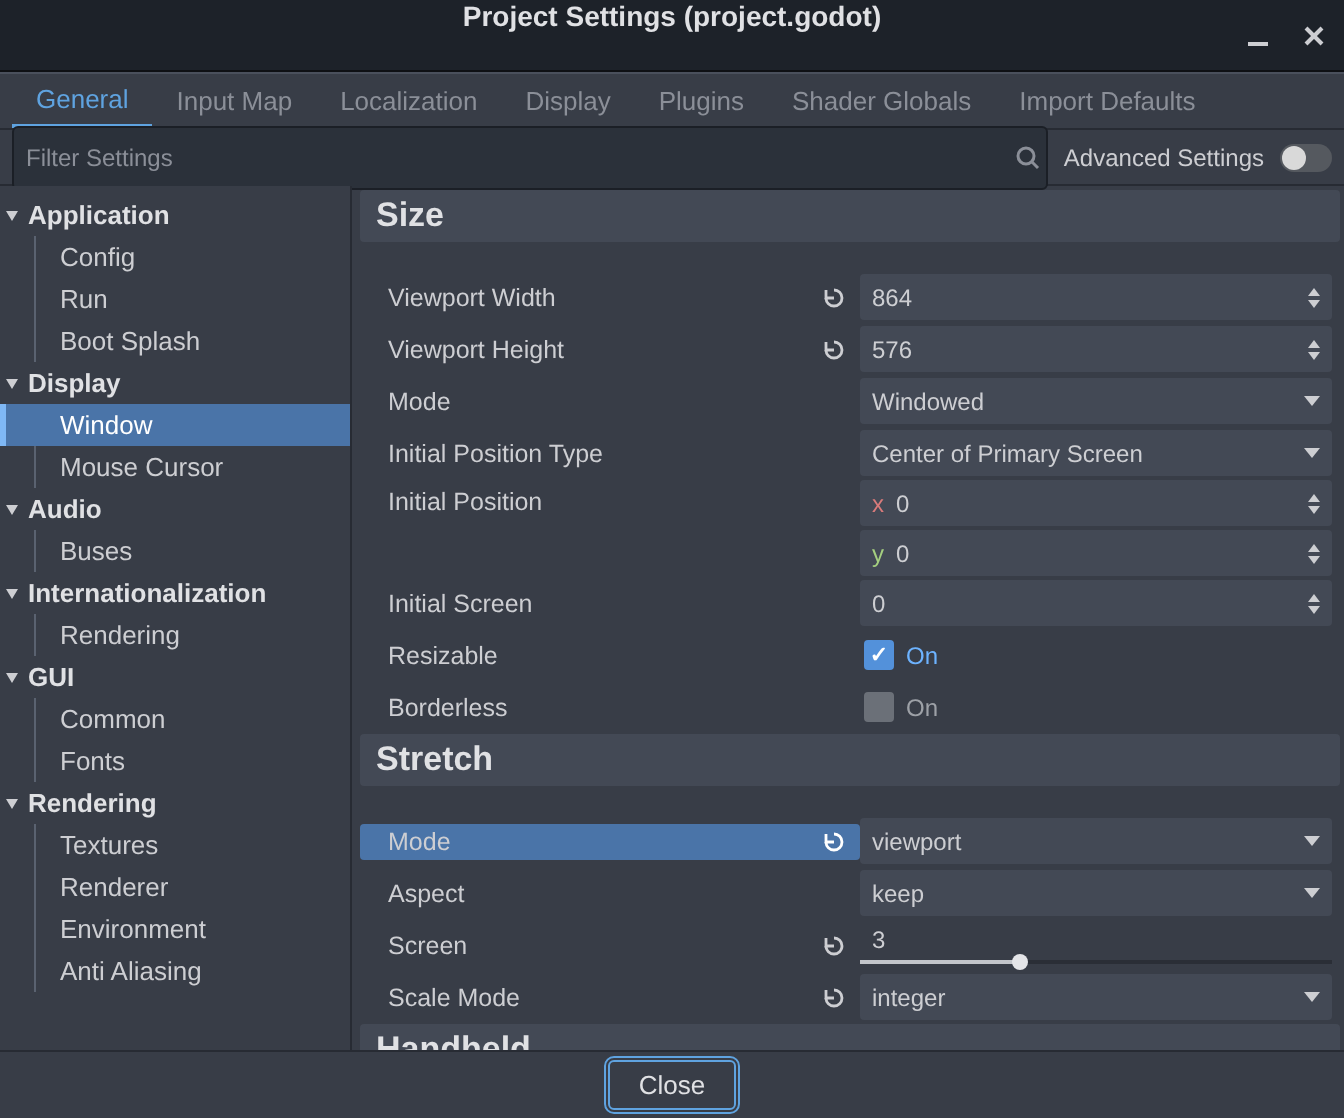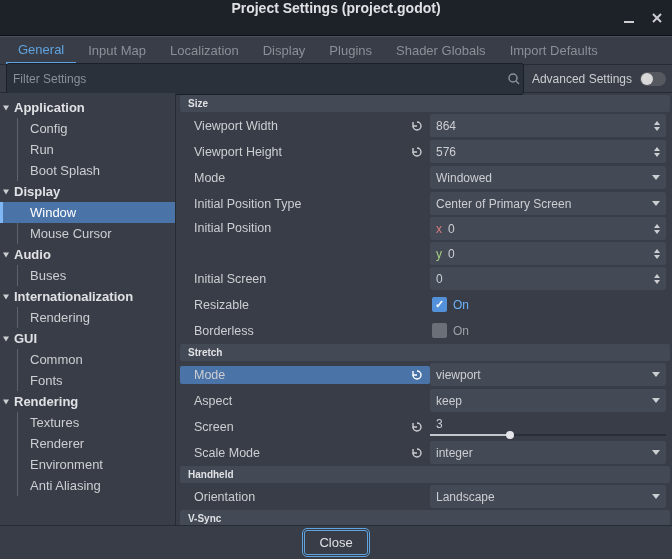--- a/index.html
+++ b/index.html
@@ -40,21 +40,21 @@
   .item { padding: 3px 4px 3px 30px; color: #cdced2; font-size: 13px; position: relative; cursor: pointer; }
   .item::before { content: ''; position: absolute; left: 17px; top: 0; bottom: 0; width: 1px; background: #5a6270; }
   .item.selected { background: #4a74a8; color: #fff; border-left: 3px solid #7fb8f5; padding-left: 27px; }
   .item.selected::before { display: none; }
 
   .content { flex: 1; overflow-y: auto; background: #383d47; padding: 2px 2px 0 4px; }
   .content::-webkit-scrollbar { width: 10px; }
   .content::-webkit-scrollbar-track { background: #2f343d; }
   .content::-webkit-scrollbar-thumb { background: #6a7280; border-radius: 5px; }
 
-  .section-hdr { background: #434955; padding: 3px 8px; font-weight: 600; font-size: 10px; color: #e0e1e4; border-radius: 2px; margin-bottom: 1px; }
+  .section-hdr { background: #434955; padding: 3px 8px; font-weight: 600; font-size: 17px; color: #e0e1e4; border-radius: 2px; margin-bottom: 15px; }
   .prop-row { display: flex; align-items: center; min-height: 25px; margin-bottom: 1px; }
   .prop-label { width: 250px; padding-left: 14px; color: #cdced2; font-size: 12.5px; display: flex; align-items: center; }
   .prop-label.sel { background: #4a74a8; border-radius: 2px; }
   .revert { width: 18px; height: 18px; margin-left: auto; margin-right: 4px; display: flex; align-items: center; justify-content: center; cursor: pointer; }
   .prop-value { flex: 1; padding-right: 4px; }
 
   .numfield, .selectfield, .txtfield { width: 100%; height: 23px; background: #434955; border: none; border-radius: 2px; display: flex; align-items: center; padding: 0 6px; position: relative; }
   .numfield { justify-content: space-between; }
   .numfield .nval { color: #cdced2; font-size: 12px; }
   .spinner { display: flex; flex-direction: column; gap: 0; }

